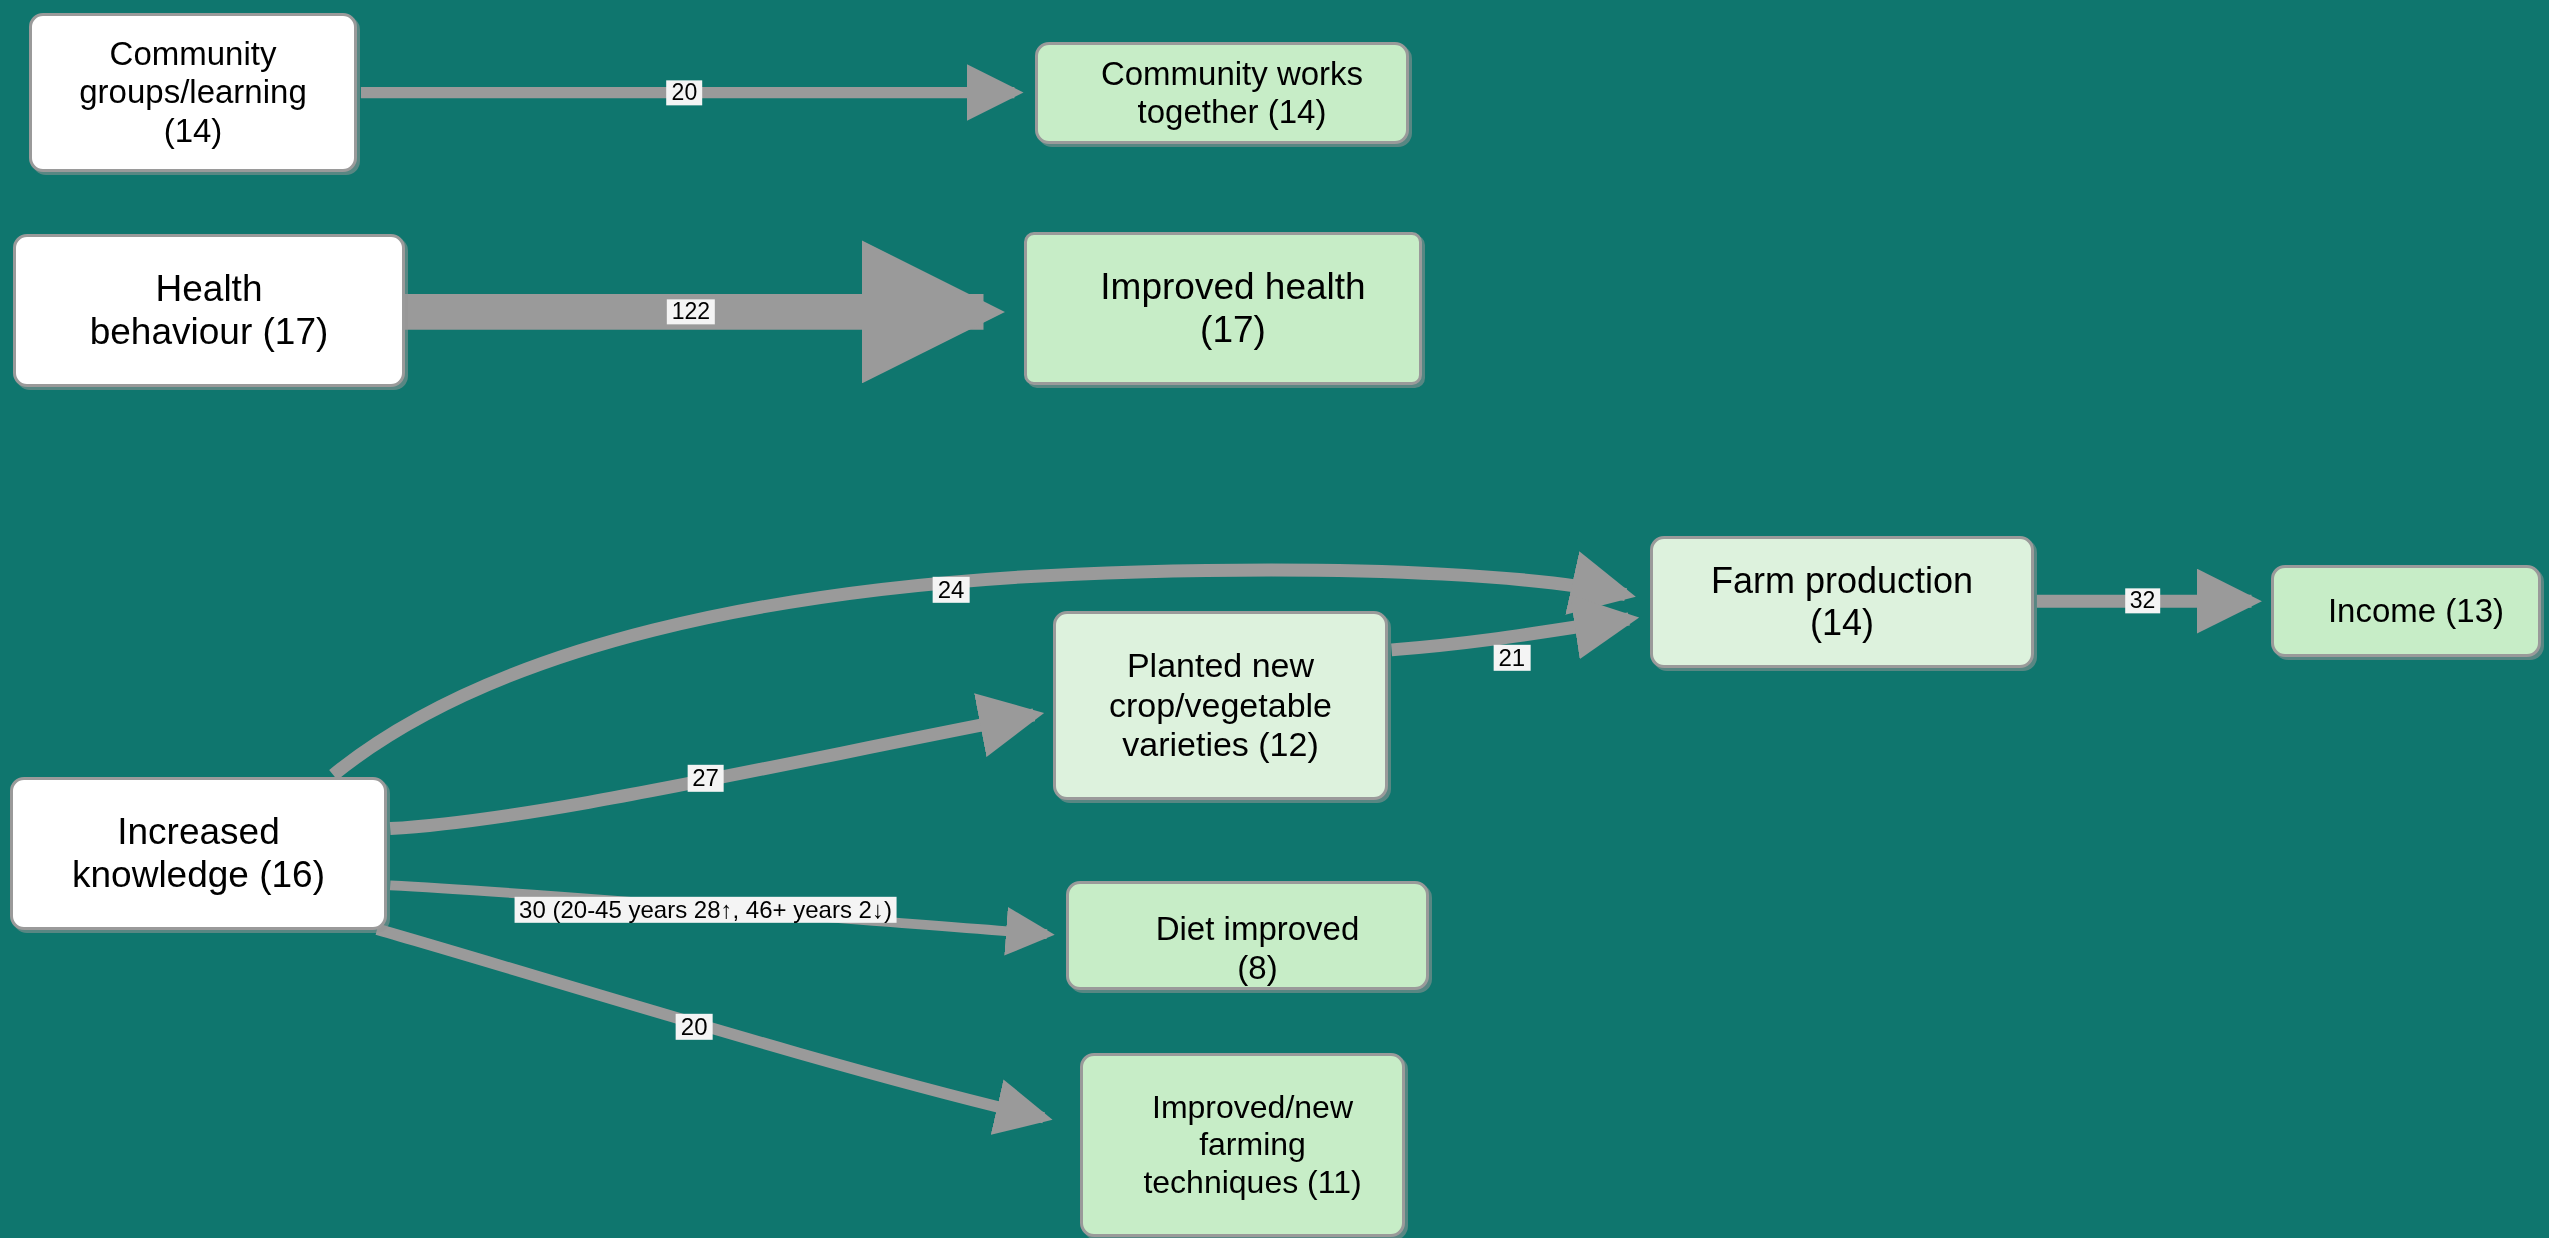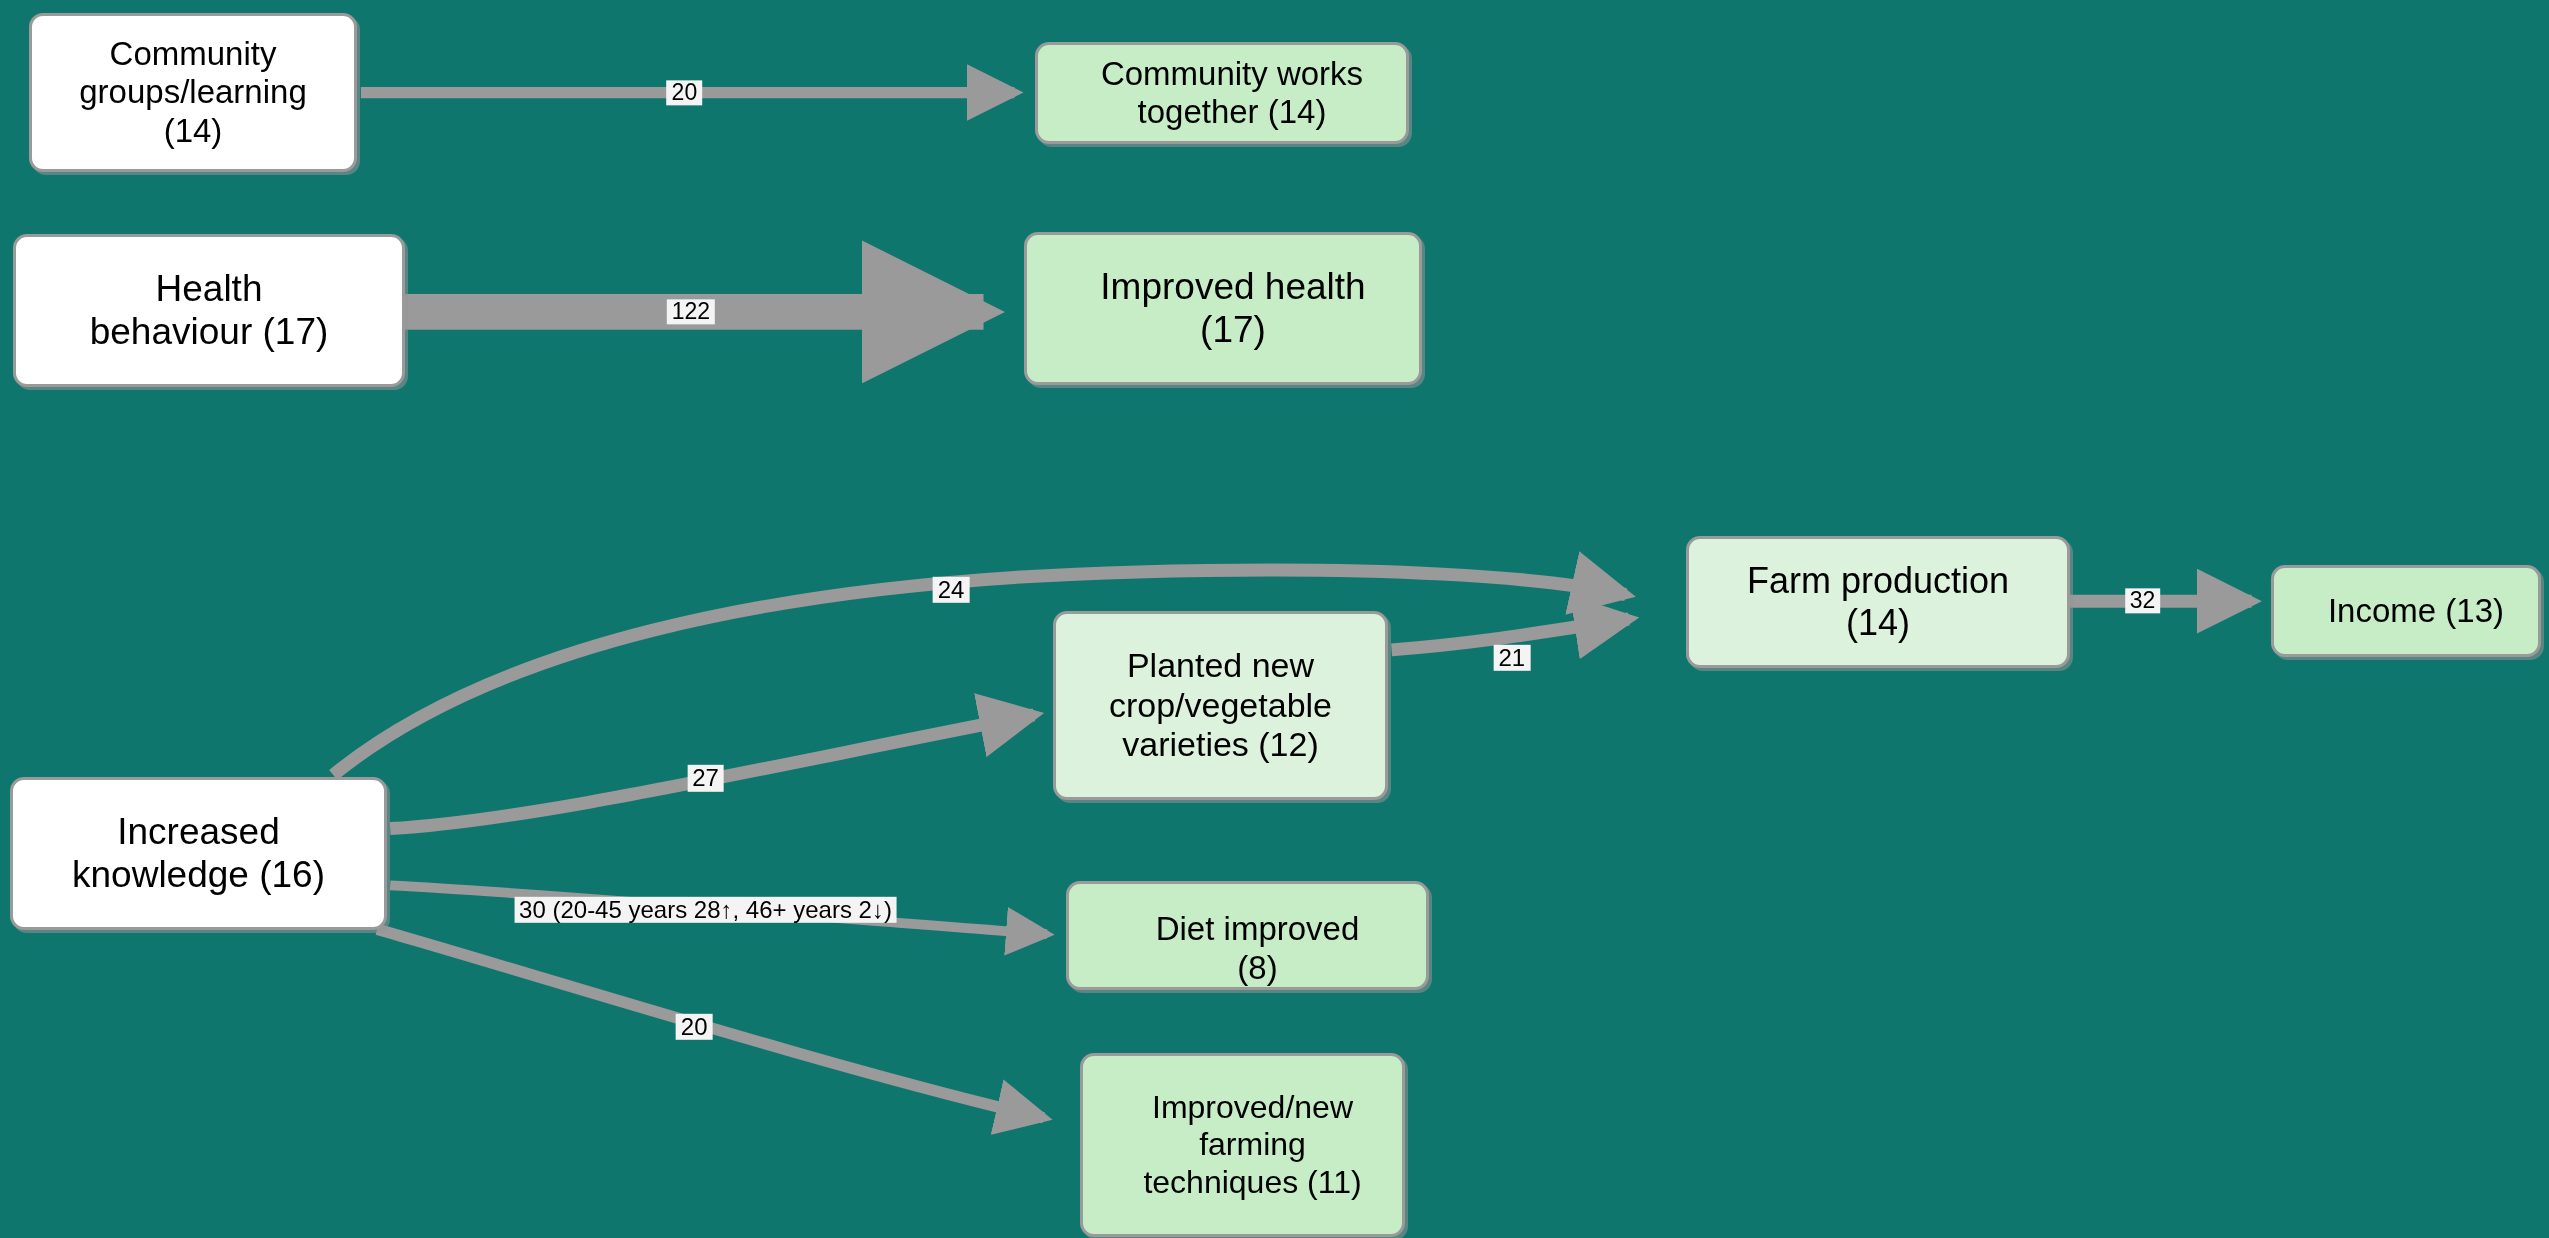--- a/index.html
+++ b/index.html
@@ -94,21 +94,21 @@
   <div class="node-box node-green" style="left:1035px;top:42px;width:374px;height:102px;font-size:33px;">
     <span>Community works
 together (14)</span>
   </div>
 
   <div class="node-box node-white" style="left:13px;top:234px;width:392px;height:153px;font-size:37px;">
     <span>Health
 behaviour (17)</span>
   </div>
 
-  <div class="node-box node-green" style="left:1024px;top:232px;width:398px;height:153px;font-size:37px;">
+  <div class="node-box node-green" style="left:1024px;top:232px;width:398px;height:153px;font-size:37px;border-radius:10px;">
     <span>Improved health
 (17)</span>
   </div>
 
   <div class="node-box node-white" style="left:10px;top:777px;width:377px;height:153px;font-size:37px;">
     <span>Increased
 knowledge (16)</span>
   </div>
 
   <div class="node-box node-green-light" style="left:1053px;top:611px;width:335px;height:189px;font-size:34px;">
@@ -121,21 +121,21 @@
     <span>Diet improved
 (8)</span>
   </div>
 
   <div class="node-box node-green" style="left:1063px;top:1053px;width:325px;height:184px;font-size:32px;margin-left:17px;">
     <span>Improved/new
 farming
 techniques (11)</span>
   </div>
 
-  <div class="node-box node-green-light" style="left:1650px;top:536px;width:384px;height:132px;font-size:36px;margin-left:36px;">
+  <div class="node-box node-green-light" style="left:1650px;top:536px;width:384px;height:132px;font-size:36px;">
     <span>Farm production
 (14)</span>
   </div>
 
   <div class="node-box node-green" style="left:2271px;top:565px;width:270px;height:92px;font-size:33px;">
     <span>Income (13)</span>
   </div>
 
   <div class="edge-label" style="left: 684.393px; top: 92.6063px; font-size: 23px;">
     <span>20</span>

